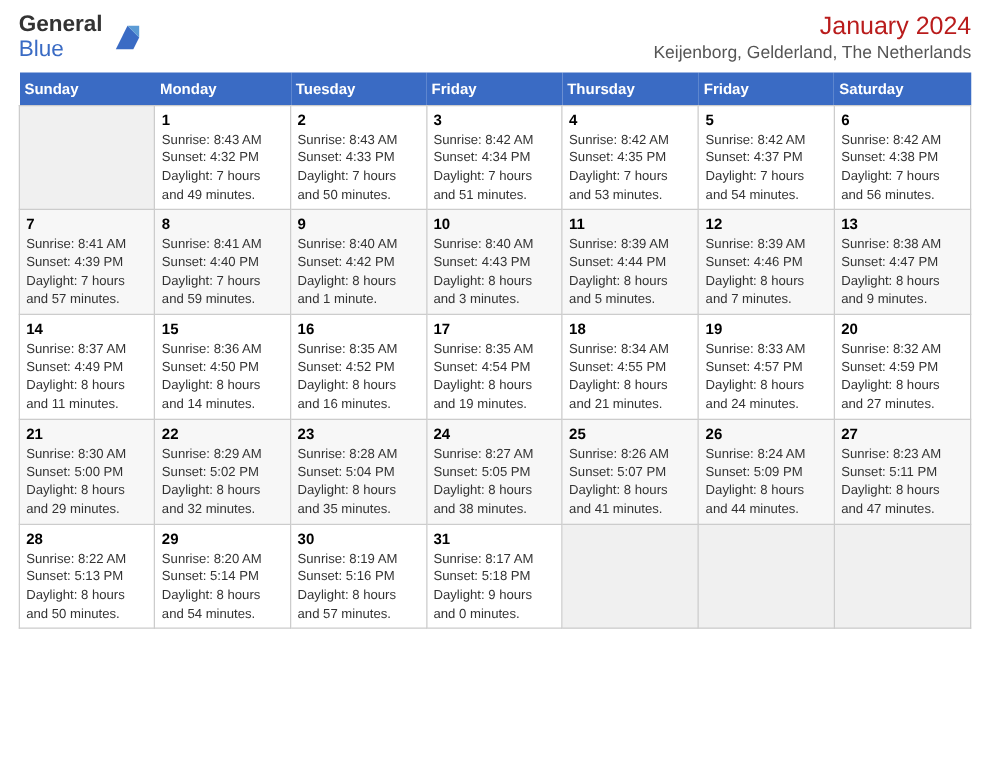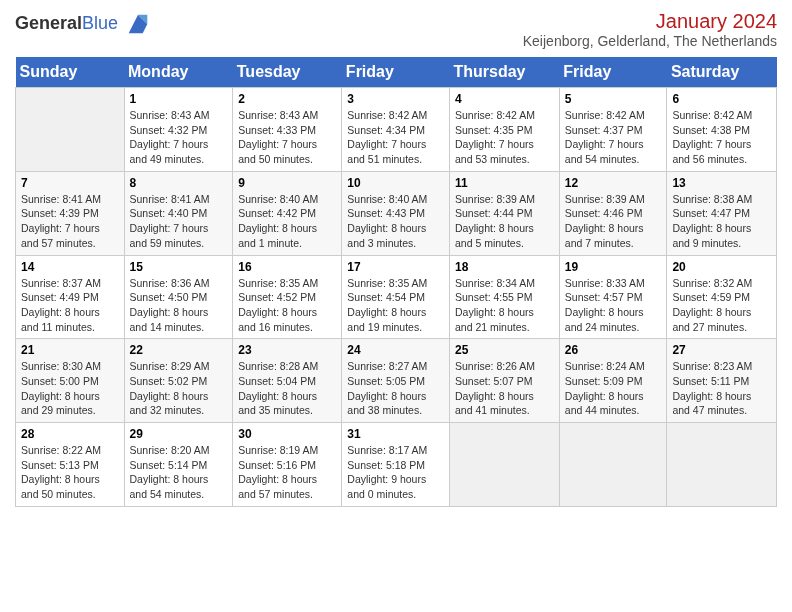--- a/index.html
+++ b/index.html
@@ -16,20 +16,21 @@
       align-items: flex-start;
       margin-bottom: 8px;
     }
     .logo {
       display: flex;
       align-items: center;
       gap: 2px;
     }
     .logo-text {
       display: flex;
+      flex-direction: column;
       line-height: 1.1;
     }
     .logo-general {
       font-size: 18px;
       font-weight: bold;
       color: #333;
     }
     .logo-blue {
       font-size: 18px;
       font-weight: normal;
@@ -57,21 +58,21 @@
       width: 100%;
       border-collapse: collapse;
       font-size: 11px;
     }
     thead tr th {
       background-color: #3a6bc4;
       color: #fff;
       padding: 6px 4px;
       text-align: left;
       font-weight: bold;
-      font-size: 16px;
+      font-size: 12px;
     }
     tbody tr td {
       border: 1px solid #ccc;
       vertical-align: top;
       padding: 4px 5px;
       width: 113px;
       min-height: 80px;
       background: #fff;
     }
     tbody tr:nth-child(even) td {

